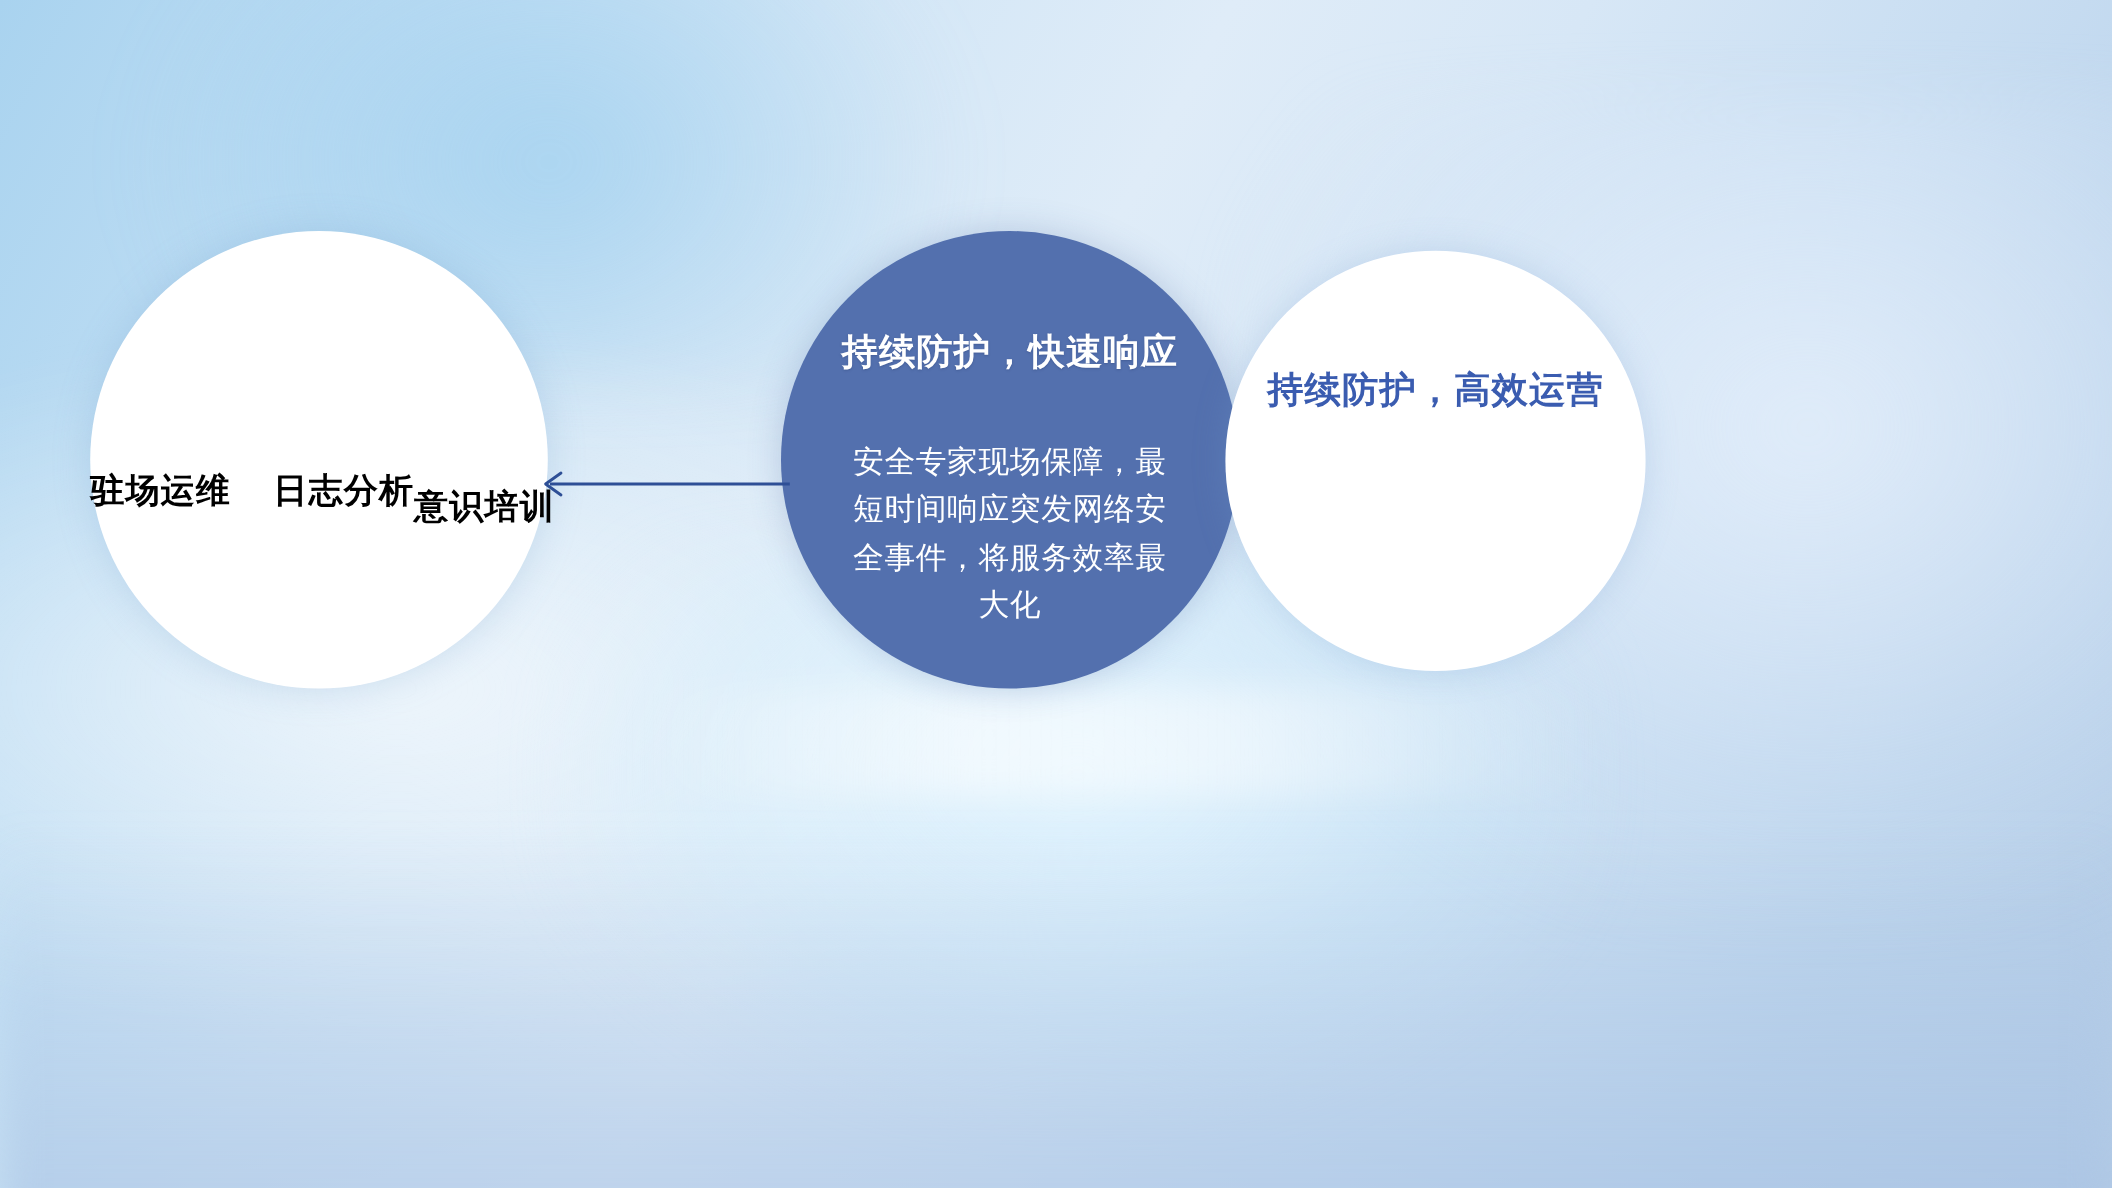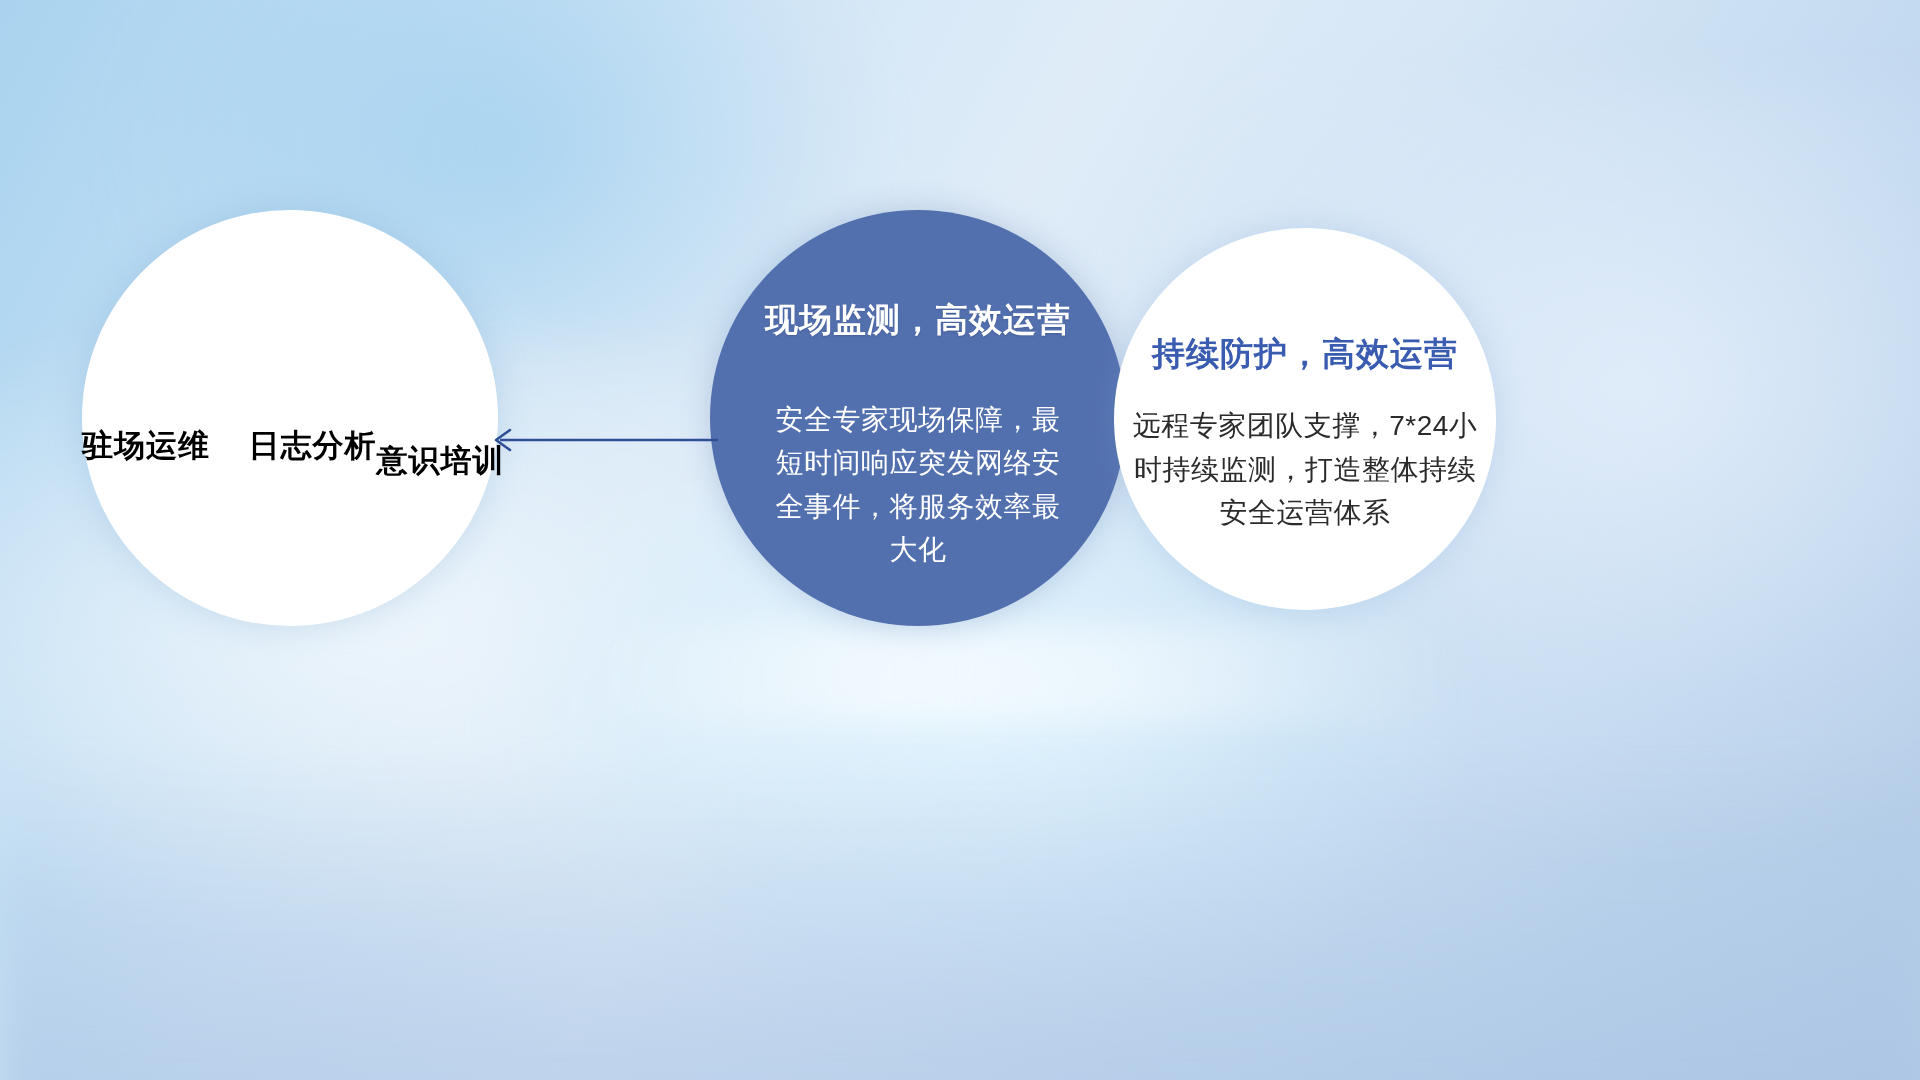--- a/index.html
+++ b/index.html
@@ -210,27 +210,26 @@
 <div class="circle" id="circle-mid" style="background: rgb(83, 112, 174);"></div>
 <div class="circle" id="circle-right"></div>
 
 <div id="left-content">
   <div id="left-divider" style="background: rgb(58, 92, 176);"></div>
   <div class="left-line">驻场运维    日志分析</div>
   <div class="left-line">意识培训</div>
 </div>
 
 <div id="mid-content">
-  <div id="mid-title">现场监测，高效运营</div>
+  <div id="mid-title">持续防护，快速响应</div>
   <div id="mid-body">安全专家现场保障，最短时间响应突发网络安全事件，将服务效率最大化</div>
 </div>
 
 <div id="right-content">
   <div id="right-title" style="color: rgb(58, 92, 176); margin-top: 30px;">持续防护，高效运营</div>
-  <div id="right-body">远程专家团队支撑，7*24小时持续监测，打造整体持续安全运营体系</div>
 </div>
 
 <div id="arrow">
   <svg width="240" height="50" viewBox="0 0 240 50">
     <line x1="238" y1="25" x2="20" y2="25" stroke="#2e4f96" stroke-width="2.6"></line>
     <polyline points="30,15 16,25 30,35" fill="none" stroke="#2e4f96" stroke-width="2.6" stroke-linecap="round" stroke-linejoin="round"></polyline>
   </svg>
 </div>
 
 </body></html>

